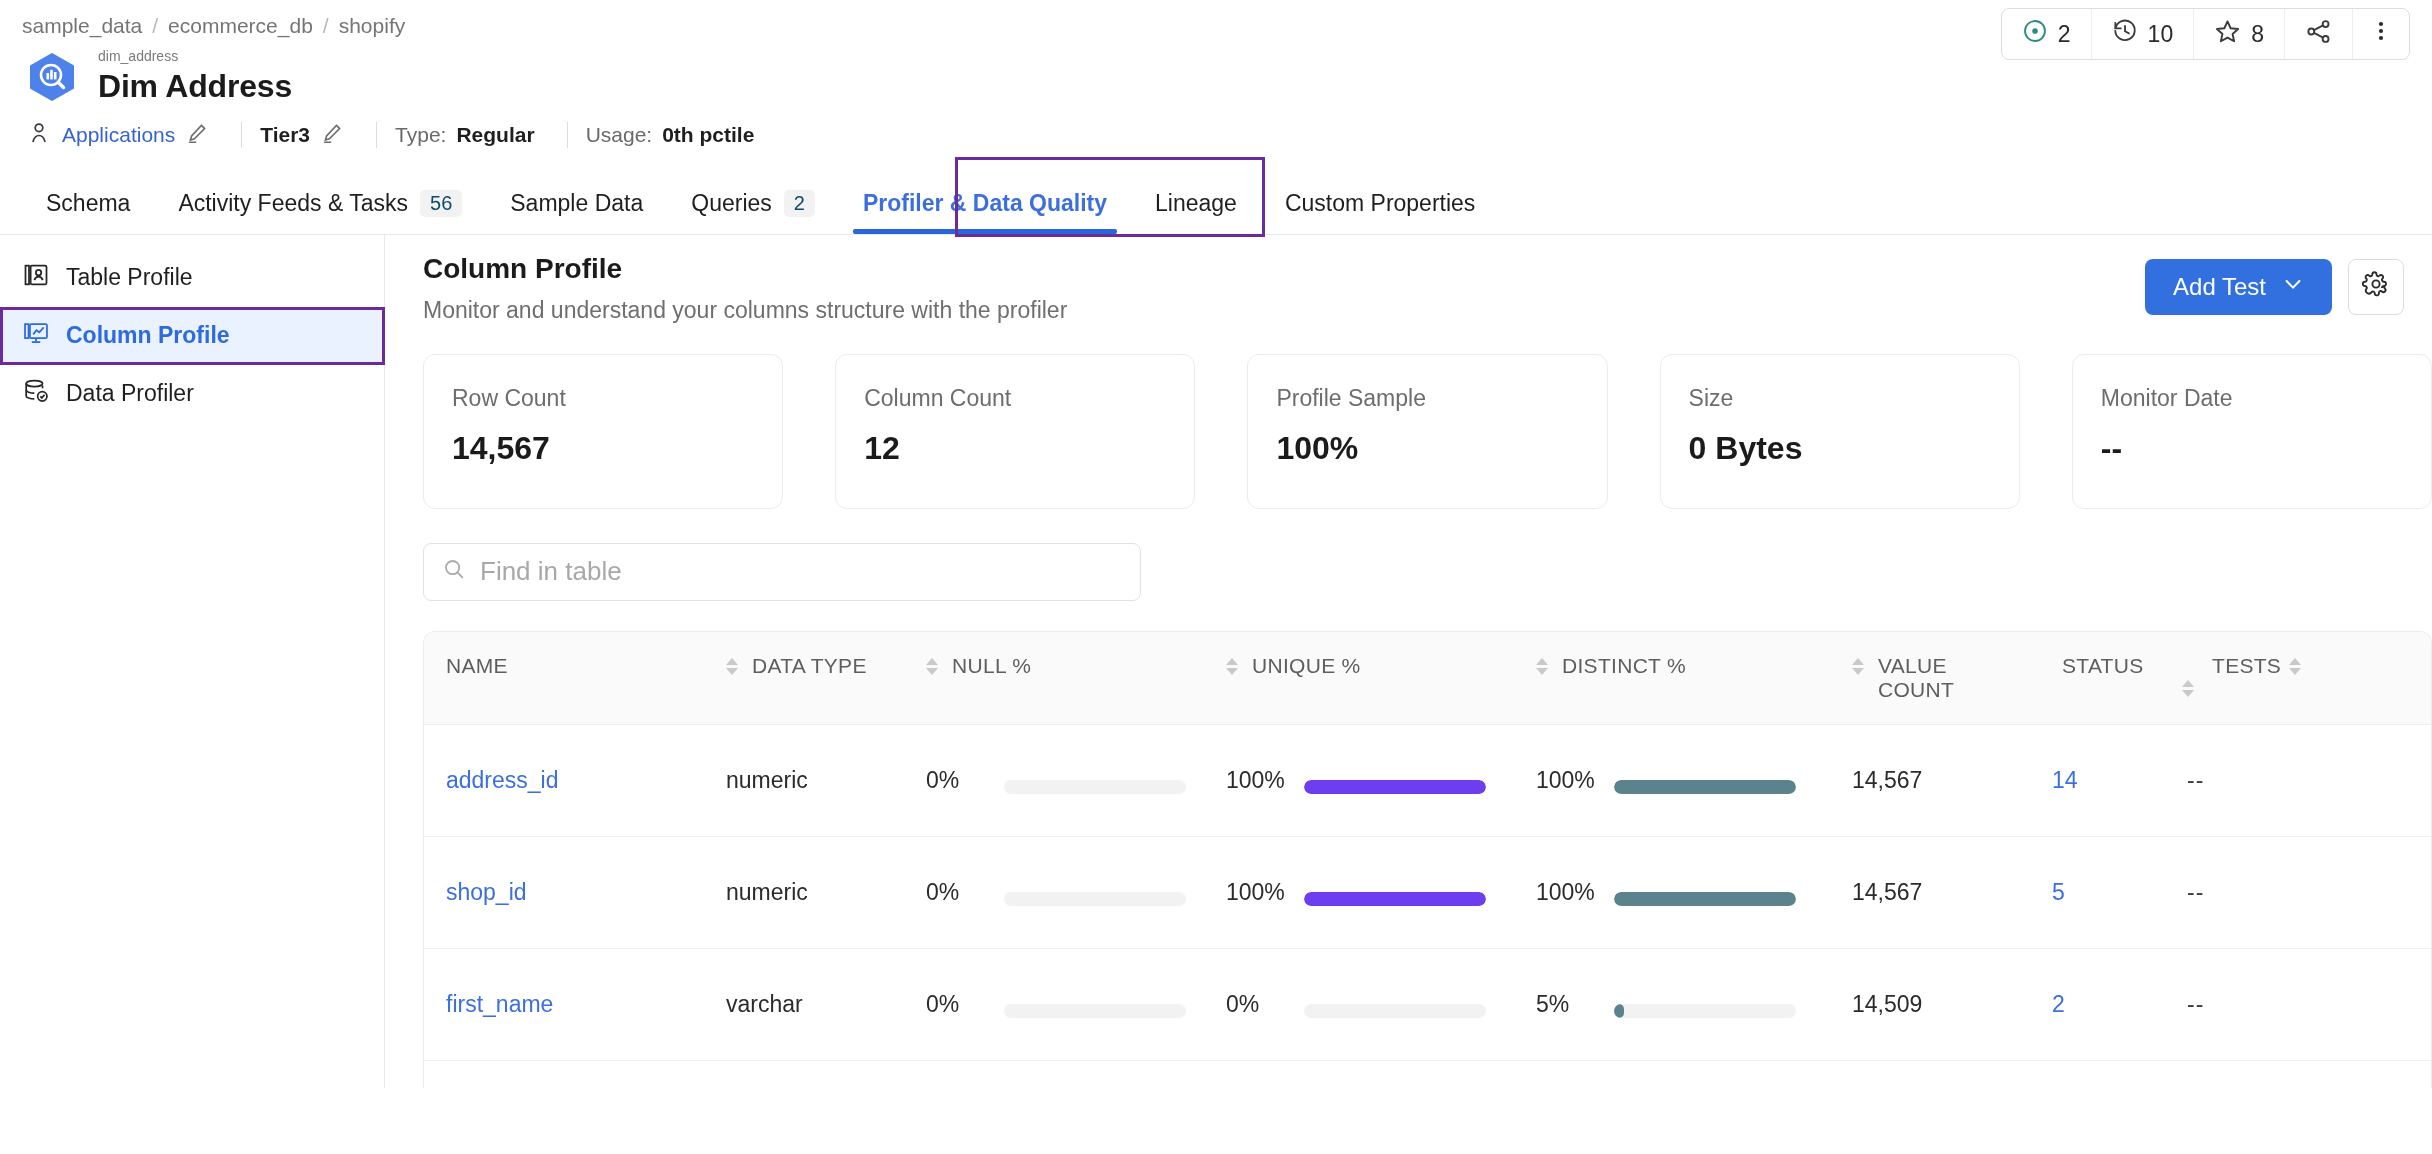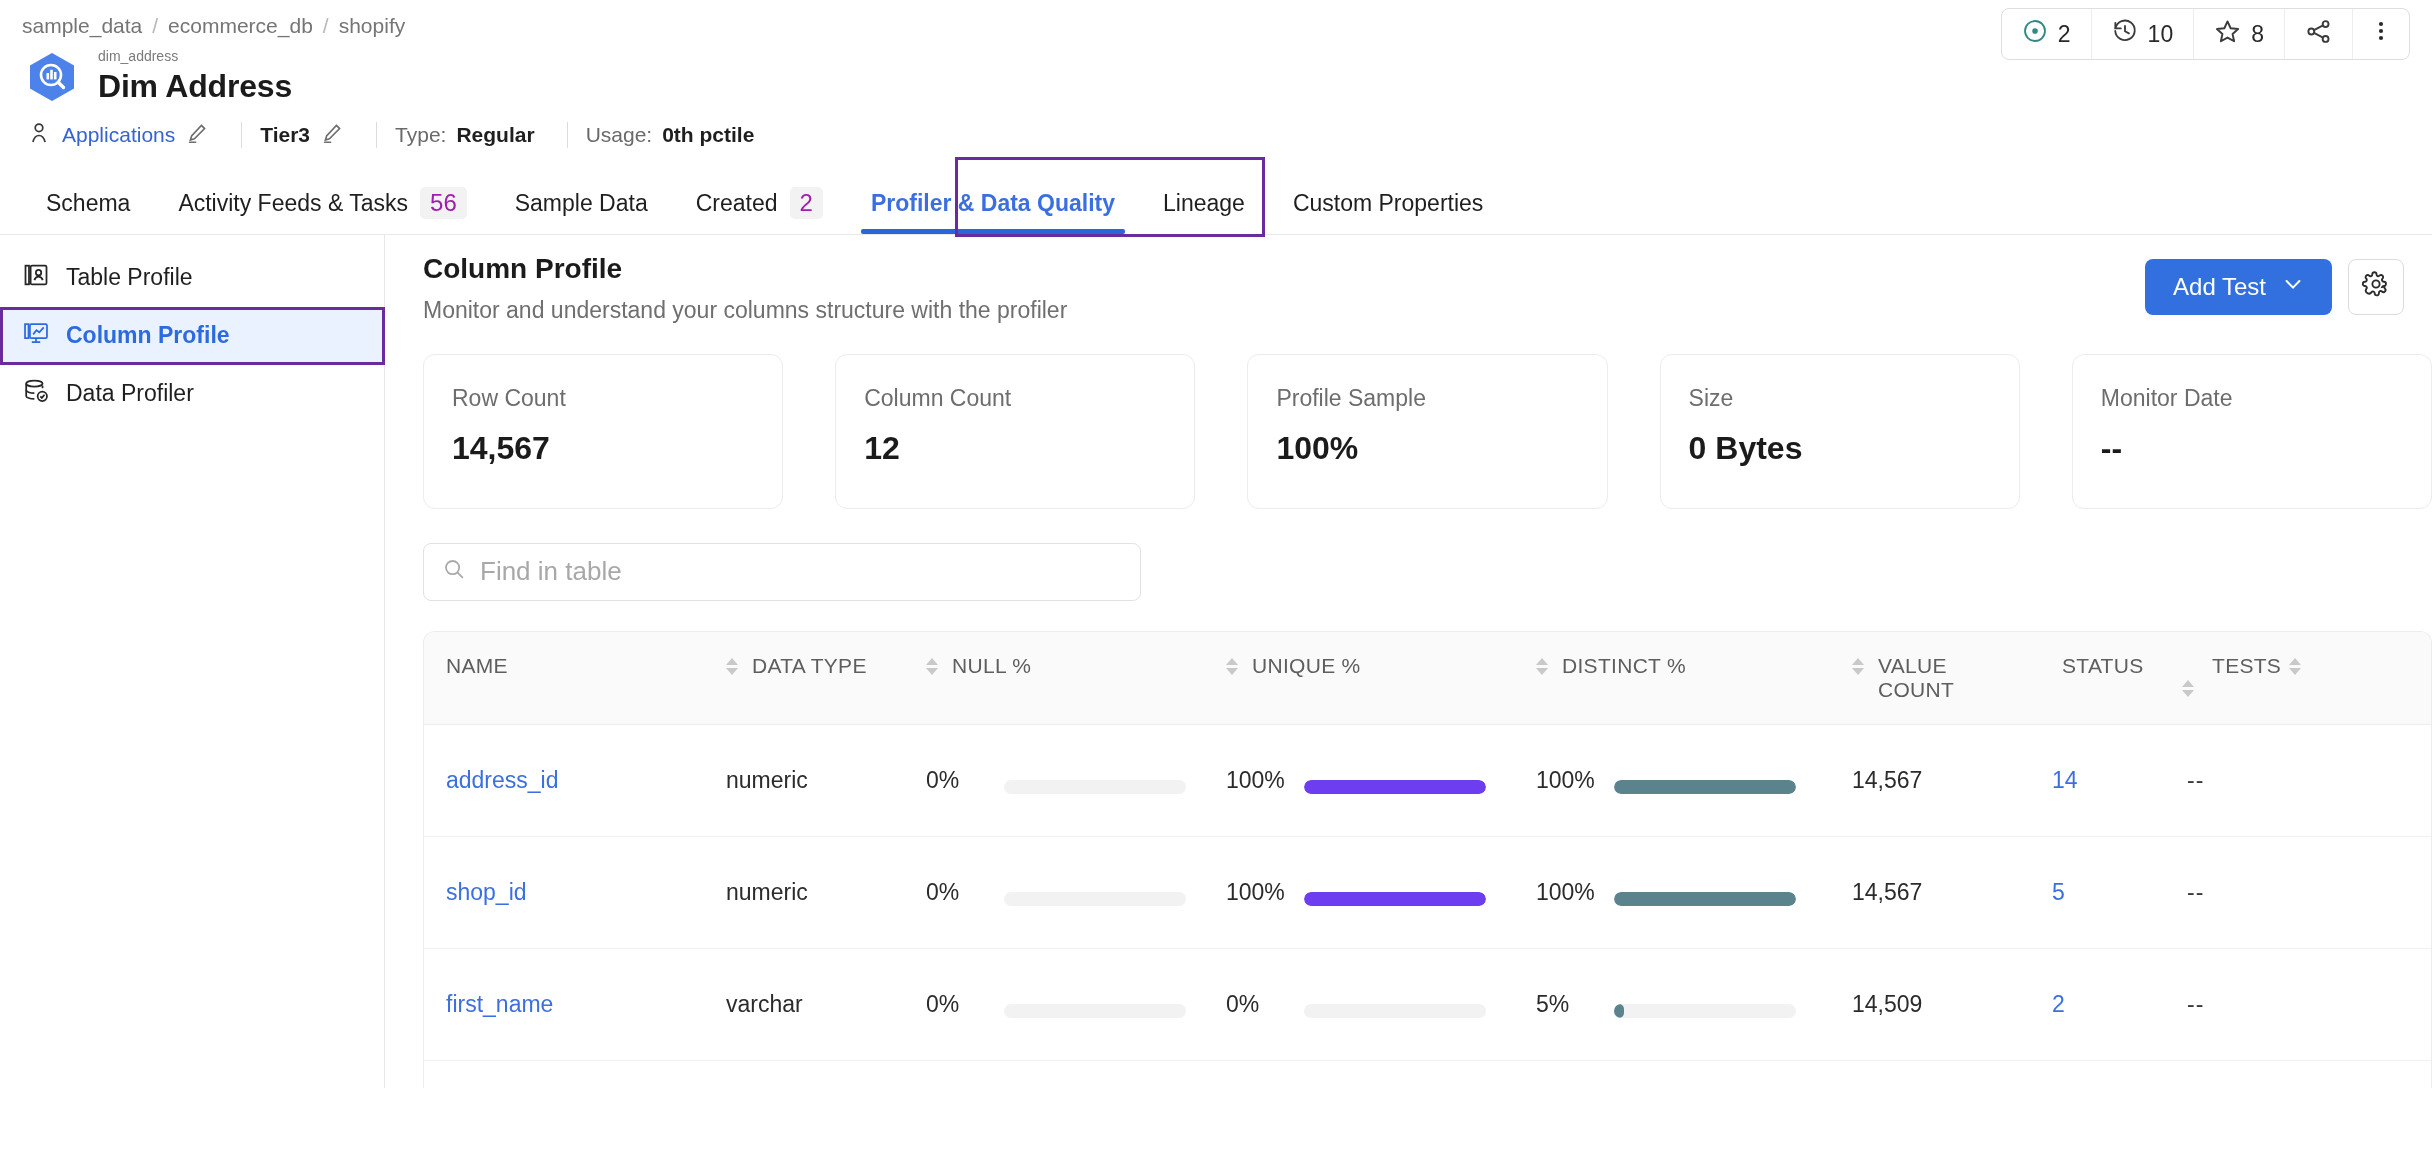--- a/index.html
+++ b/index.html
@@ -70,21 +70,21 @@
     padding:0 24px; height:61px; font-size:23px; color:#1f1f1f; cursor:pointer;
     white-space:nowrap;
   }
   .tab.active{ color:#3b6fe0; font-weight:bold; }
   .tab.active:after{
     content:""; position:absolute; left:14px; right:14px; bottom:0;
     height:5px; background:#2a66d9; border-radius:2px;
   }
   .tab-badge{
     background:#f2f2f2; border-radius:5px; padding:2px 10px;
-    font-size:24px; color:#a21caf; font-weight:normal;
+    font-size:20px; color:#0c4a6e; font-weight:normal;
   }
   
   .annot-tab{
     position:absolute; border:3px solid #6a2b9e; pointer-events:none;
     left:955px; top:-16px; width:310px; height:80px;
   }
 
   
   .body{ display:flex; height:calc(1154px - 301px); }
   .sidebar{
@@ -298,21 +298,21 @@
     <span>Schema</span>
   </div>
   <div class="tab">
     <span>Activity Feeds &amp; Tasks</span>
     <span class="tab-badge">56</span>
   </div>
   <div class="tab">
     <span>Sample Data</span>
   </div>
   <div class="tab">
-    <span>Created</span>
+    <span>Queries</span>
     <span class="tab-badge">2</span>
   </div>
   <div class="tab active">
     <span>Profiler &amp; Data Quality</span>
   </div>
   <div class="tab">
     <span>Lineage</span>
   </div>
   <div class="tab">
     <span>Custom Properties</span>

